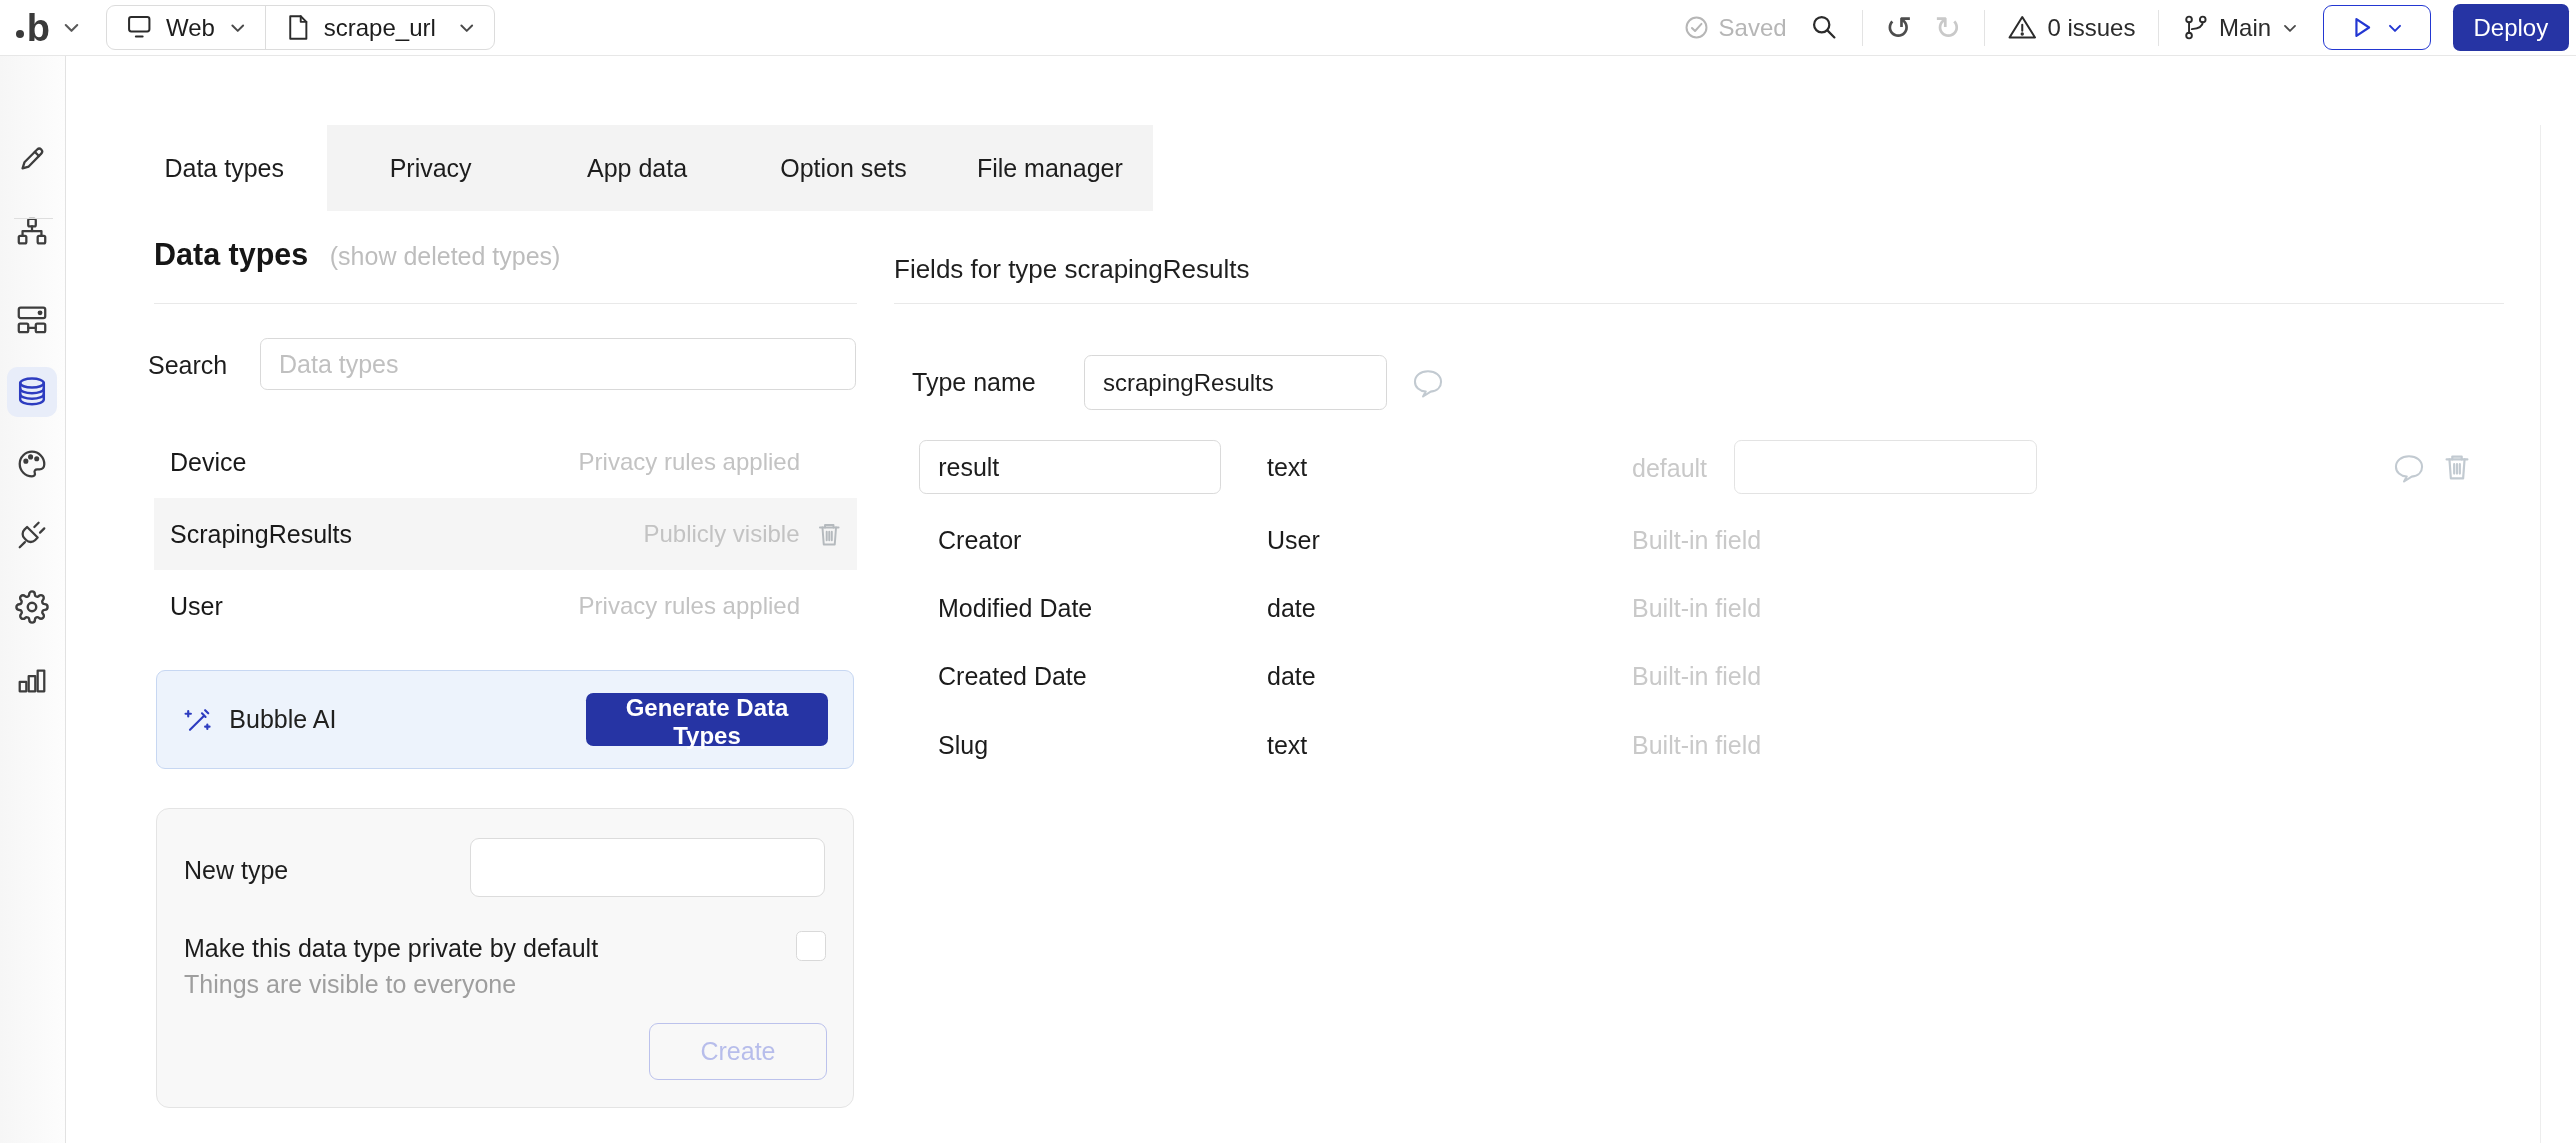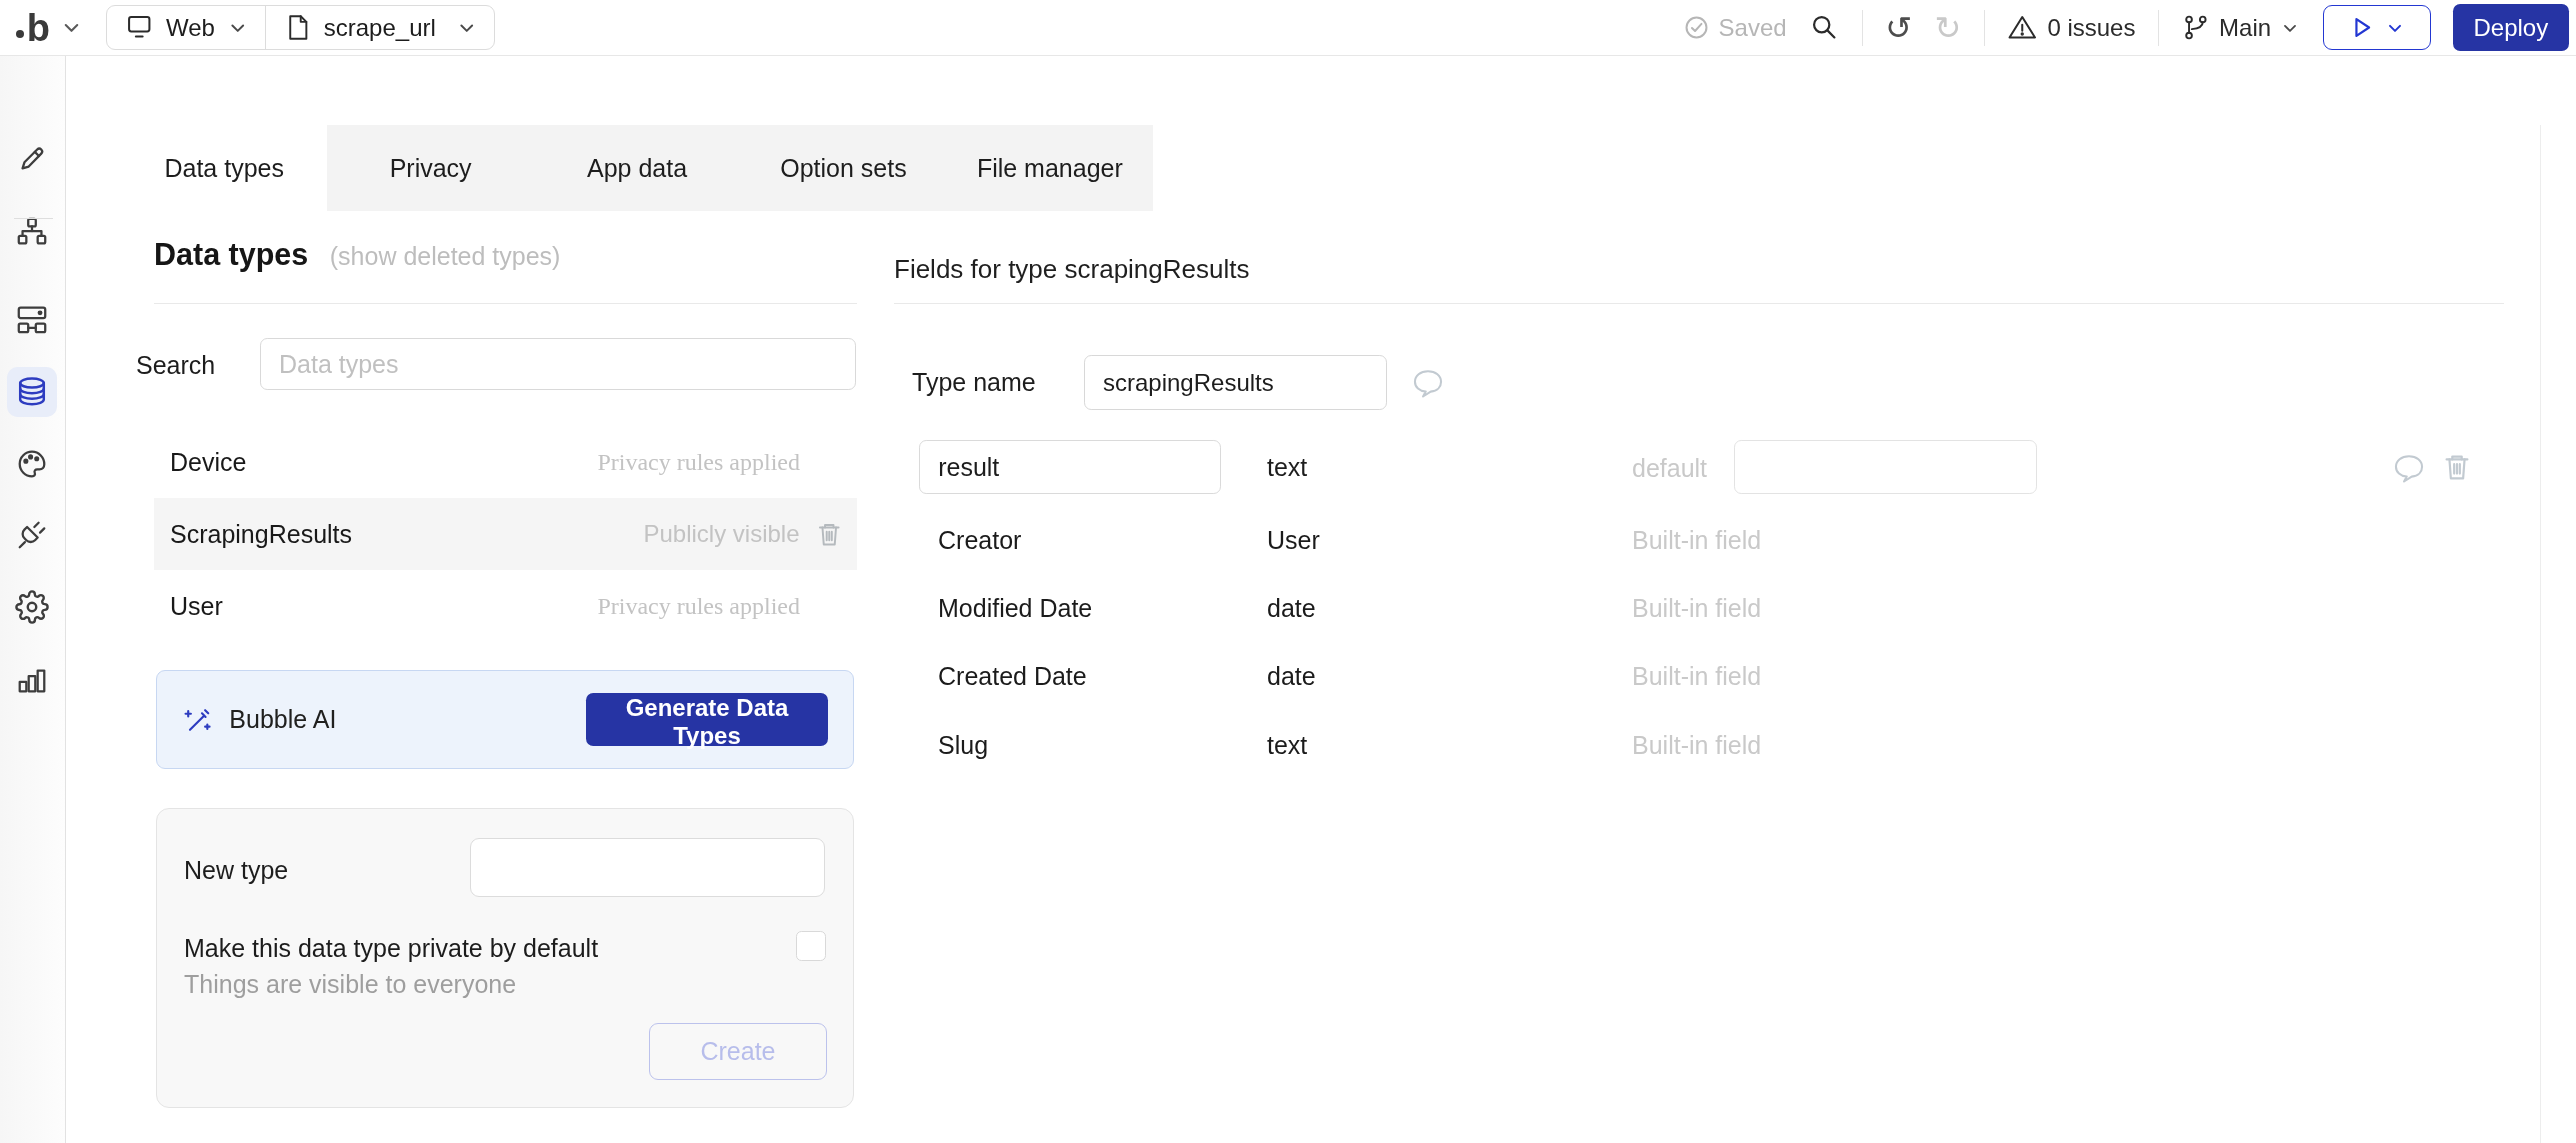--- a/index.html
+++ b/index.html
@@ -72,35 +72,35 @@
     flex:1; display:flex; align-items:center; justify-content:center;
     font-size:25px; color:#1d1d1d; cursor:pointer;
   }
   .tab.active { background:#fff; }
 
   
   .dt-heading-row { position:absolute; left:154px; top:237px; display:flex; align-items:baseline; gap:21.5px; }
   .dt-heading { font-size:30.5px; font-weight:700; color:#161616; }
   .dt-show-deleted { font-size:25px; color:#bdbdbd; cursor:pointer; }
   .dt-divider { position:absolute; left:154px; top:303px; width:703px; height:0.9px; background:#e9e9e9; }
-  .search-label { position:absolute; left:136px; top:351px; font-size:25px; color:#1d1d1d; }
+  .search-label { position:absolute; left:148px; top:351px; font-size:25px; color:#1d1d1d; }
   .search-input {
     position:absolute; left:260px; top:338px; width:596px; height:52px;
     border:0.9px solid #d9d9d9; border-radius:7.2px; padding:0 18px; font-size:25px;
     font-family:inherit; color:#1d1d1d; background:#fff; outline:none;
   }
   .search-input::placeholder { color:#c0c0c0; }
   .type-row {
     position:absolute; left:154px; width:703px; height:72px;
     display:flex; align-items:center; padding-left:16px; cursor:pointer;
   }
   .type-row.selected { background:#f5f5f5; }
   .type-name { font-size:25px; color:#191919; }
   .type-status { margin-left:auto; font-size:24px; color:#c3c3c3; }
-  .type-row .status-pad { margin-right:57px;font-family:Liberation Serif, serif; }
+  .type-row .status-pad { margin-right:57px; }
   .type-row.selected .type-status { margin-right:14.4px; }
   .row-trash { color:#b5babe; margin-right:12.6px; cursor:pointer; }
 
   .ai-card {
     position:absolute; left:156px; top:670px; width:698px; height:99px;
     background:#edf3fc; border:0.9px solid #c7d7f2; border-radius:9px;
     display:flex; align-items:center; padding:0 25px;
   }
   .ai-label { font-size:25px; color:#20201f; margin-left:15.3px;text-align:right; }
   .ai-btn {

